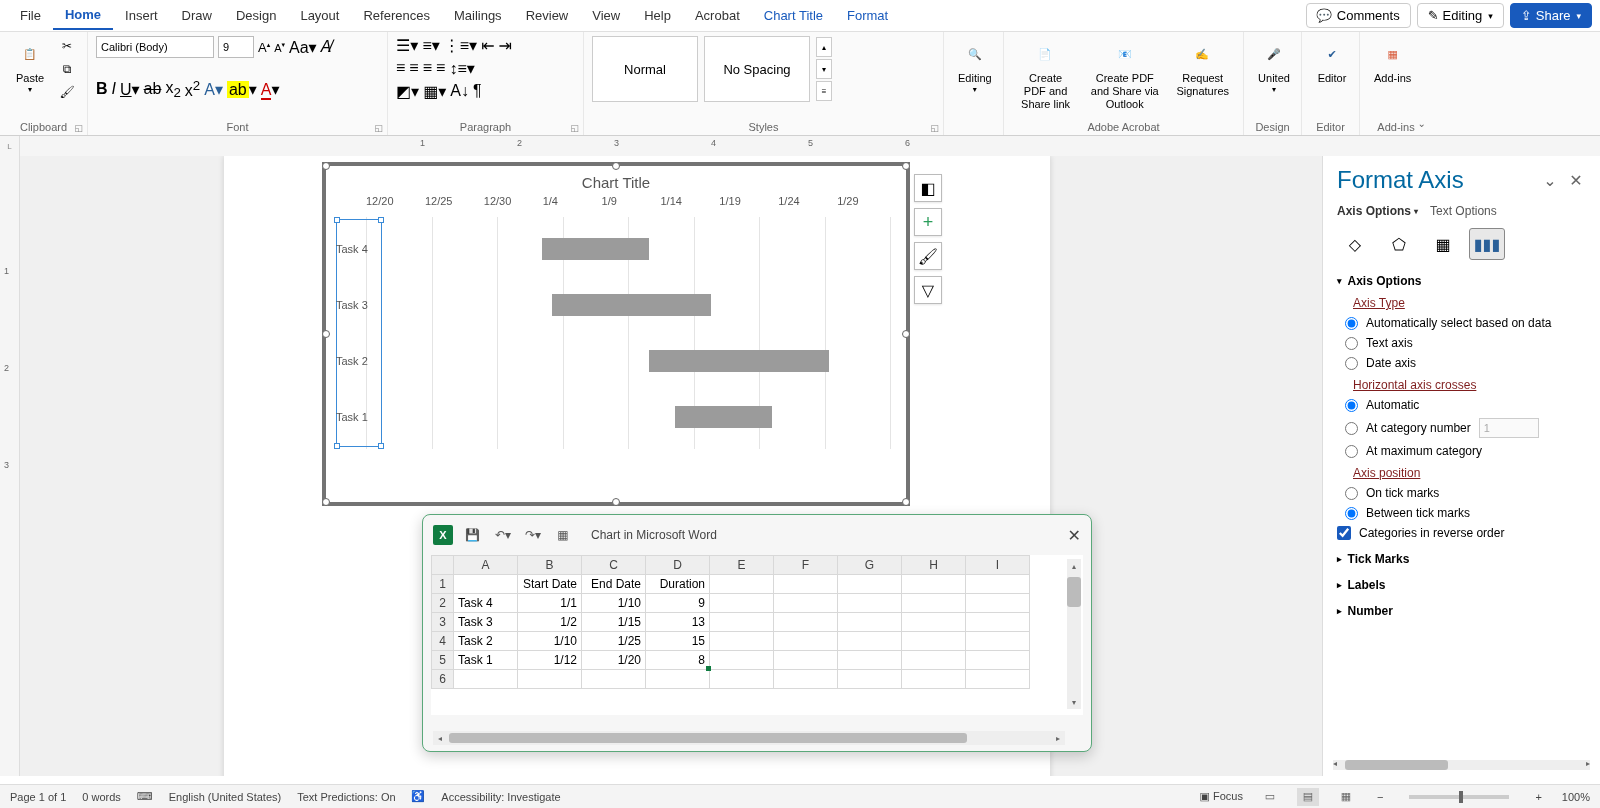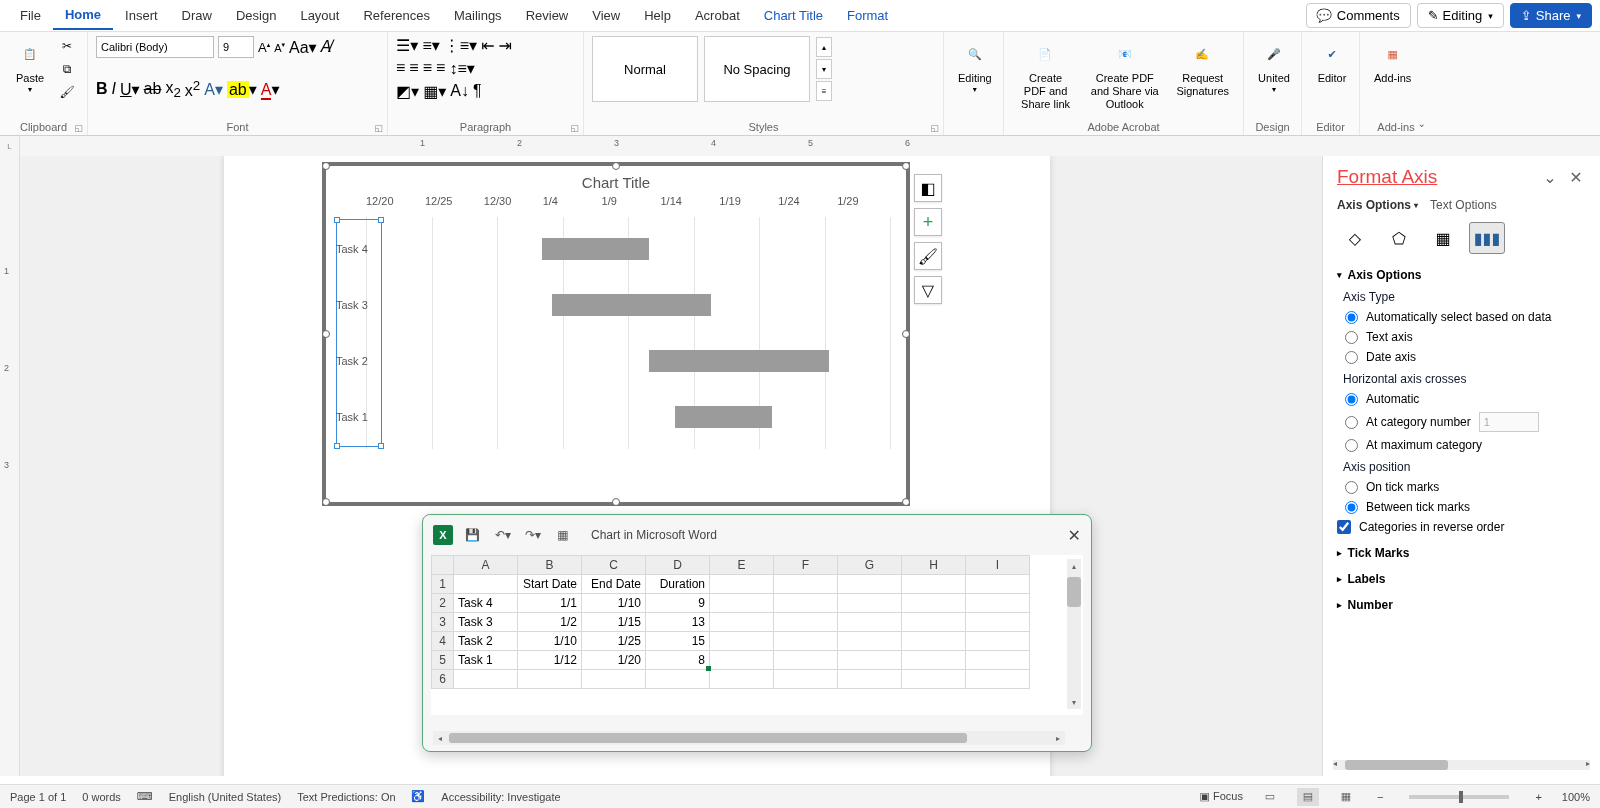--- a/index.html
+++ b/index.html
@@ -98,33 +98,33 @@
 .excel-scroll-v .thumb { position: absolute; top: 18px; width: 100%; height: 30px; background: #bbb; border-radius: 3px; }
 .excel-scroll-v .arr { position: absolute; width: 100%; height: 14px; display:flex; align-items:center; justify-content:center; font-size:8px; color:#666;}
 .excel-scroll-v .arr.up{top:0;} .excel-scroll-v .arr.dn{bottom:0;}
 .excel-scroll-h { position: absolute; left: 10px; right: 26px; bottom: 6px; height: 14px; background: #eee; display:flex; align-items:center;}
 .excel-scroll-h .arr { width:14px; text-align:center; font-size:8px; color:#666;}
 .excel-scroll-h .thumb { height: 10px; background: #bbb; flex:0 0 82%; border-radius:3px; margin:0 2px;}
 
 
 .pane { position: absolute; right: 0; top: 0; width: 278px; height: 620px; background: #fff; border-left: 1px solid #ddd; padding: 10px 14px; overflow-y:auto;}
 .pane-header { display: flex; align-items: center; margin-bottom: 10px; }
-.pane-header h2 { font-size: 19px; font-weight: 400; color: #ef4444; flex: 1; text-decoration: underline; }
+.pane-header h2 { font-size: 24px; font-weight: 400; color: #0369a1; flex: 1; }
 .pane-header .pb { width: 20px; height: 20px; display: flex; align-items: center; justify-content: center; cursor: pointer; color: #666; margin-left: 6px; }
 .pane-tabs { display: flex; gap: 12px; font-size: 12px; margin-bottom: 10px; }
 .pane-tabs .pt { cursor: pointer; color: #555; display:flex; align-items:center; gap:3px;}
 .pane-tabs .pt.active { font-weight: 600; color: #333; }
 .pane-tabs .pt .chev{font-size:8px;}
 .pane-icons { display: flex; gap: 8px; margin-bottom: 14px; }
 .pane-icons .pi { width: 36px; height: 32px; border: 1px solid transparent; display: flex; align-items: center; justify-content: center; cursor: pointer; border-radius:3px;}
 .pane-icons .pi.active { border-color: #888; background: #e8e8e8; }
 .pane-section { margin-bottom: 12px; }
 .pane-section .sec-head { display: flex; align-items: center; gap: 6px; font-size: 12px; font-weight: 600; margin-bottom: 8px; cursor: pointer; }
 .pane-section .sec-head .chev { font-size: 9px; }
-.pane-field-label { font-size: 12px; color: #0f172a; margin: 8px 6px 6px; }
+.pane-field-label { font-size: 12px; color: #7f1d1d; margin: 8px 16px 6px; text-decoration: underline; }
 .pane-radio { display: flex; align-items: center; gap: 8px; font-size: 12px; margin: 6px 0 6px 8px; }
 .pane-radio input { margin: 0; }
 .pane-check { display: flex; align-items: center; gap: 8px; font-size: 12px; margin: 6px 0; }
 .pane-check input { width: 14px; height: 14px; accent-color: #185abd; }
 .pane-num { width: 60px; height: 20px; border: 1px solid #ccc; font-size: 11px; padding: 0 4px; color: #aaa; }
 .pane-scroll { position:absolute; bottom:6px; left:10px; right:10px; height:10px; background:#eee;}
 .pane-scroll .arr{position:absolute; font-size:8px; color:#666; top:-1px;}
 .pane-scroll .arr.l{left:0;} .pane-scroll .arr.r{right:0;}
 .pane-scroll .thumb{position:absolute; left:12px; height:100%; width:40%; background:#bbb; border-radius:3px;}
 

